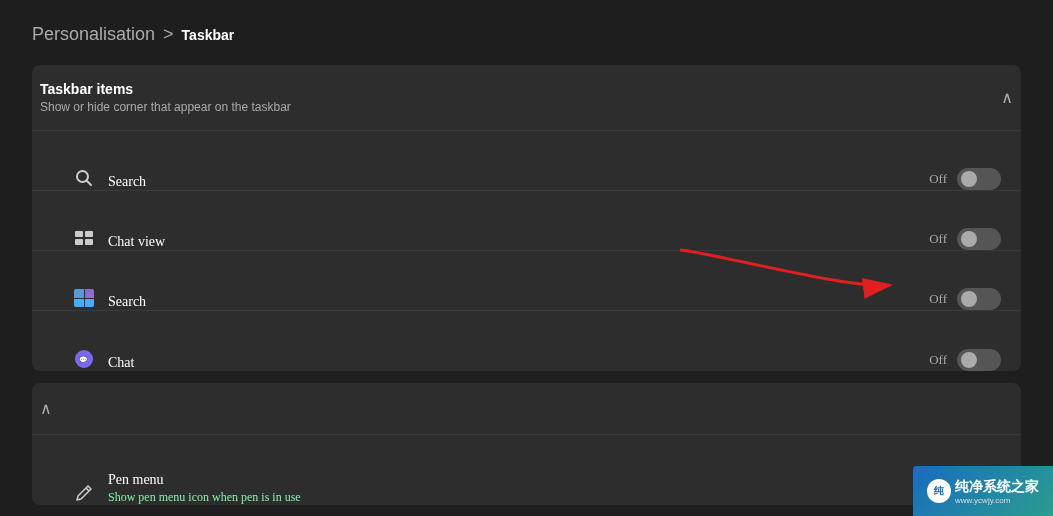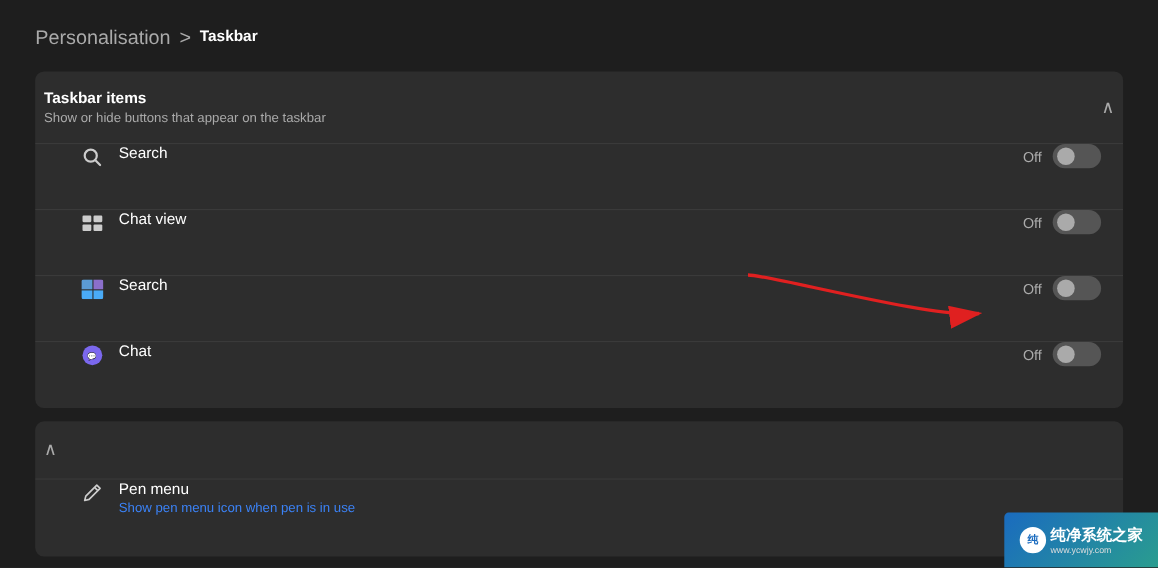--- a/index.html
+++ b/index.html
@@ -12,21 +12,21 @@
       overflow: hidden;
       position: relative;
     }
 
     .page {
       padding: 24px 32px;
     }
 
     .breadcrumb {
       display: flex;
-      align-items: flex-start;
+      align-items: center;
       gap: 8px;
       margin-bottom: 20px;
     }
 
     .breadcrumb-parent {
       font-size: 18px;
       color: #aaaaaa;
       font-weight: 400;
     }
 
@@ -72,24 +72,25 @@
       font-weight: 400;
     }
 
     .chevron-icon {
       color: #aaaaaa;
       font-size: 16px;
     }
 
     .setting-row {
       display: flex;
-      align-items: flex-start;
+      align-items: flex-end;
       padding: 0 20px 0 40px;
       height: 60px;
       border-bottom: 1px solid #3a3a3a;
+      font-family: Liberation Serif, serif;
     }
 
     .setting-row:last-child {
       border-bottom: none;
     }
 
     .setting-icon {
       width: 24px;
       height: 24px;
       margin-right: 12px;
@@ -225,21 +226,21 @@
   <div class="breadcrumb">
     <span class="breadcrumb-parent">Personalisation</span>
     <span class="breadcrumb-separator">&gt;</span>
     <span class="breadcrumb-current">Taskbar</span>
   </div>
 
   <div class="section">
     <div class="section-header">
       <div class="section-header-text">
         <div class="section-title">Taskbar items</div>
-        <div class="section-subtitle">Show or hide buttons that appear on the taskbar</div>
+        <div class="section-subtitle">Show or hide corner that appear on the taskbar</div>
       </div>
       <span class="chevron-icon">∧</span>
     </div>
 
     <div class="setting-row">
       <div class="setting-icon">
         <svg width="18" height="18" viewBox="0 0 18 18" fill="none">
           <circle cx="7.5" cy="7.5" r="5.5" stroke="#cccccc" stroke-width="2"></circle>
           <line x1="11.5" y1="11.5" x2="16" y2="16" stroke="#cccccc" stroke-width="2" stroke-linecap="round"></line>
         </svg>
@@ -307,21 +308,21 @@
 
     <div class="setting-row" style="height:70px;">
       <div class="setting-icon">
         <svg width="20" height="20" viewBox="0 0 20 20" fill="none">
           <path d="M14 3L17 6L7 16L3 17L4 13L14 3Z" stroke="#cccccc" stroke-width="1.5" stroke-linejoin="round"></path>
           <path d="M12 5L15 8" stroke="#cccccc" stroke-width="1.5"></path>
         </svg>
       </div>
       <div style="flex:1;">
         <div class="setting-label">Pen menu</div>
-        <div style="font-size:12px;color:#3b82f6;margin-top:2px;">Show pen menu icon when pen is in use</div>
+        <div style="font-size:12px;color:#86efac;margin-top:2px;">Show pen menu icon when pen is in use</div>
       </div>
     </div>
   </div>
 </div>
 
 <svg class="red-arrow" style="position:absolute;top:230px;left:600px;width:320px;height:100px;pointer-events:none;" viewBox="0 0 320 100">
   <defs>
     <marker id="arrowhead" markerWidth="10" markerHeight="7" refX="9" refY="3.5" orient="auto">
       <polygon points="0 0, 10 3.5, 0 7" fill="#e02020"></polygon>
     </marker>

